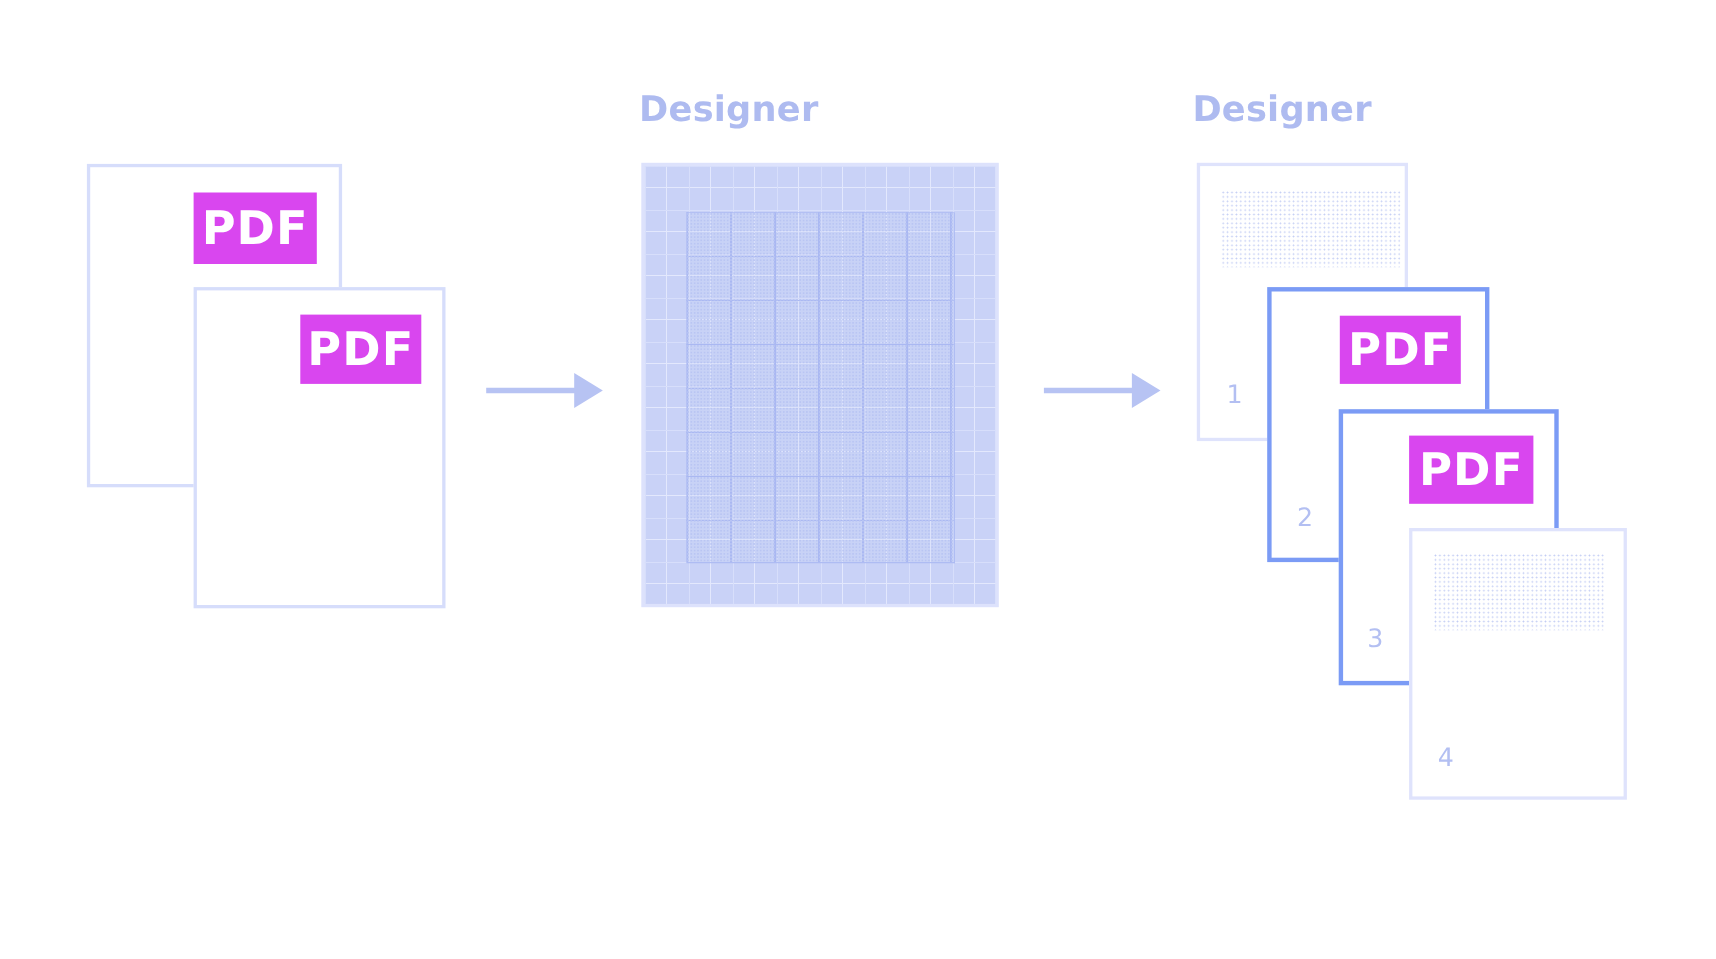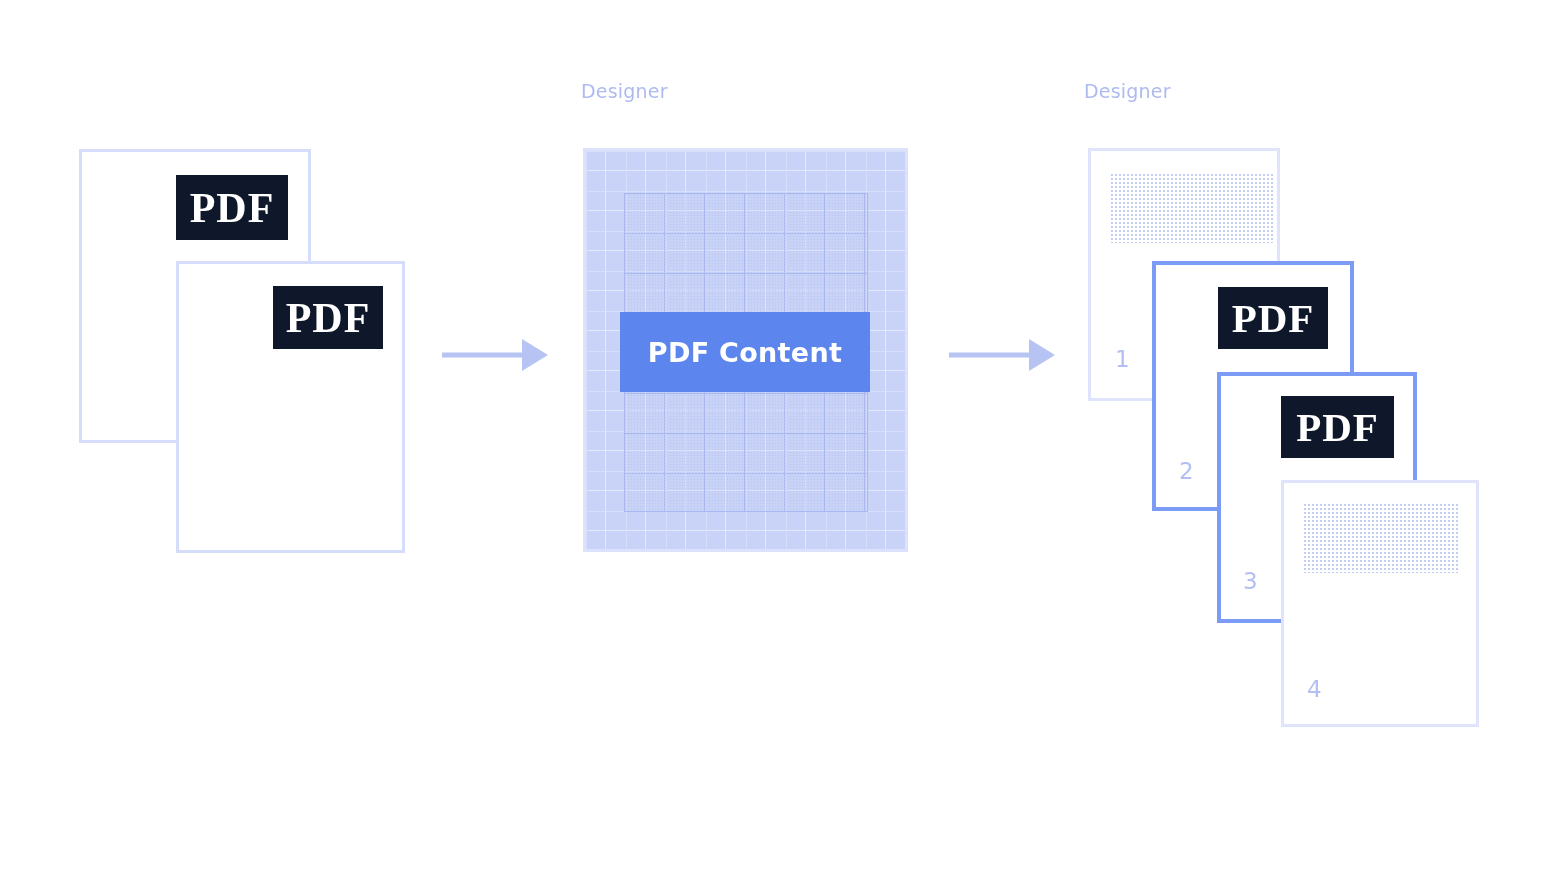--- a/index.html
+++ b/index.html
@@ -17,22 +17,22 @@
   #stage {
     position: absolute;
     left: 0; top: 0;
     width: 1560px;
     height: 872px;
   }
 
   
   .section-title {
     position: absolute;
-    font-size: 19px;
-    font-weight: 400;
+    font-size: 32px;
+    font-weight: 700;
     color: #aebbf0;
     letter-spacing: 0.2px;
     white-space: nowrap;
   }
   #title-designer { left: 581px; top: 80px; }
   #title-preview  { left: 1084px; top: 80px; }
 
   
   .doc-page {
     position: absolute;
@@ -40,29 +40,28 @@
     box-sizing: border-box;
   }
   .doc-page.light { border: 3px solid #d6ddfb; }
 
   #src-doc-1 { left: 79px;  top: 149px; width: 232px; height: 294px; }
   #src-doc-2 { left: 176px; top: 261px; width: 229px; height: 292px; }
 
   
   .pdf-badge {
     position: absolute;
-    background: #0f172a;
+    background: #d946ef;
     color: #ffffff;
     font-weight: 700;
     display: flex;
     align-items: center;
     justify-content: center;
     letter-spacing: 1px;
     line-height: 1;
-    font-family: Liberation Serif, serif;
   }
   #badge-src-1 { left: 176px; top: 175px;  width: 112px; height: 65px;  font-size: 42px; }
   #badge-src-2 { left: 273px; top: 286px;  width: 110px; height: 63px;  font-size: 42px; }
   #badge-prev-2 { left: 1218px; top: 287px; width: 110px; height: 62px; font-size: 41px; }
   #badge-prev-3 { left: 1281px; top: 396px; width: 113px; height: 62px; font-size: 41px; }
 
   
   .flow-arrow {
     position: absolute;
     height: 40px;
@@ -201,21 +200,20 @@
   </svg>
 
   <div id="title-designer" class="section-title">Designer</div>
 
   <div id="designer-grid">
     <div id="designer-grid-subdots"></div>
     <div id="designer-grid-lines"></div>
     <div id="designer-inner-region"></div>
   </div>
 
-  <div id="pdf-content-band">PDF Content</div>
 
   <svg id="arrow-2" class="flow-arrow" viewBox="0 0 112 40">
     <rect x="2" y="17.5" width="82" height="5" fill="#b7c3f3"></rect>
     <polygon points="82,4 82,36 108,20" fill="#b7c3f3"></polygon>
   </svg>
 
   <div id="title-preview" class="section-title">Designer</div>
 
   <div id="prev-page-1" class="prev-page light"></div>
   <div id="placeholder-1" class="placeholder-block"></div>

